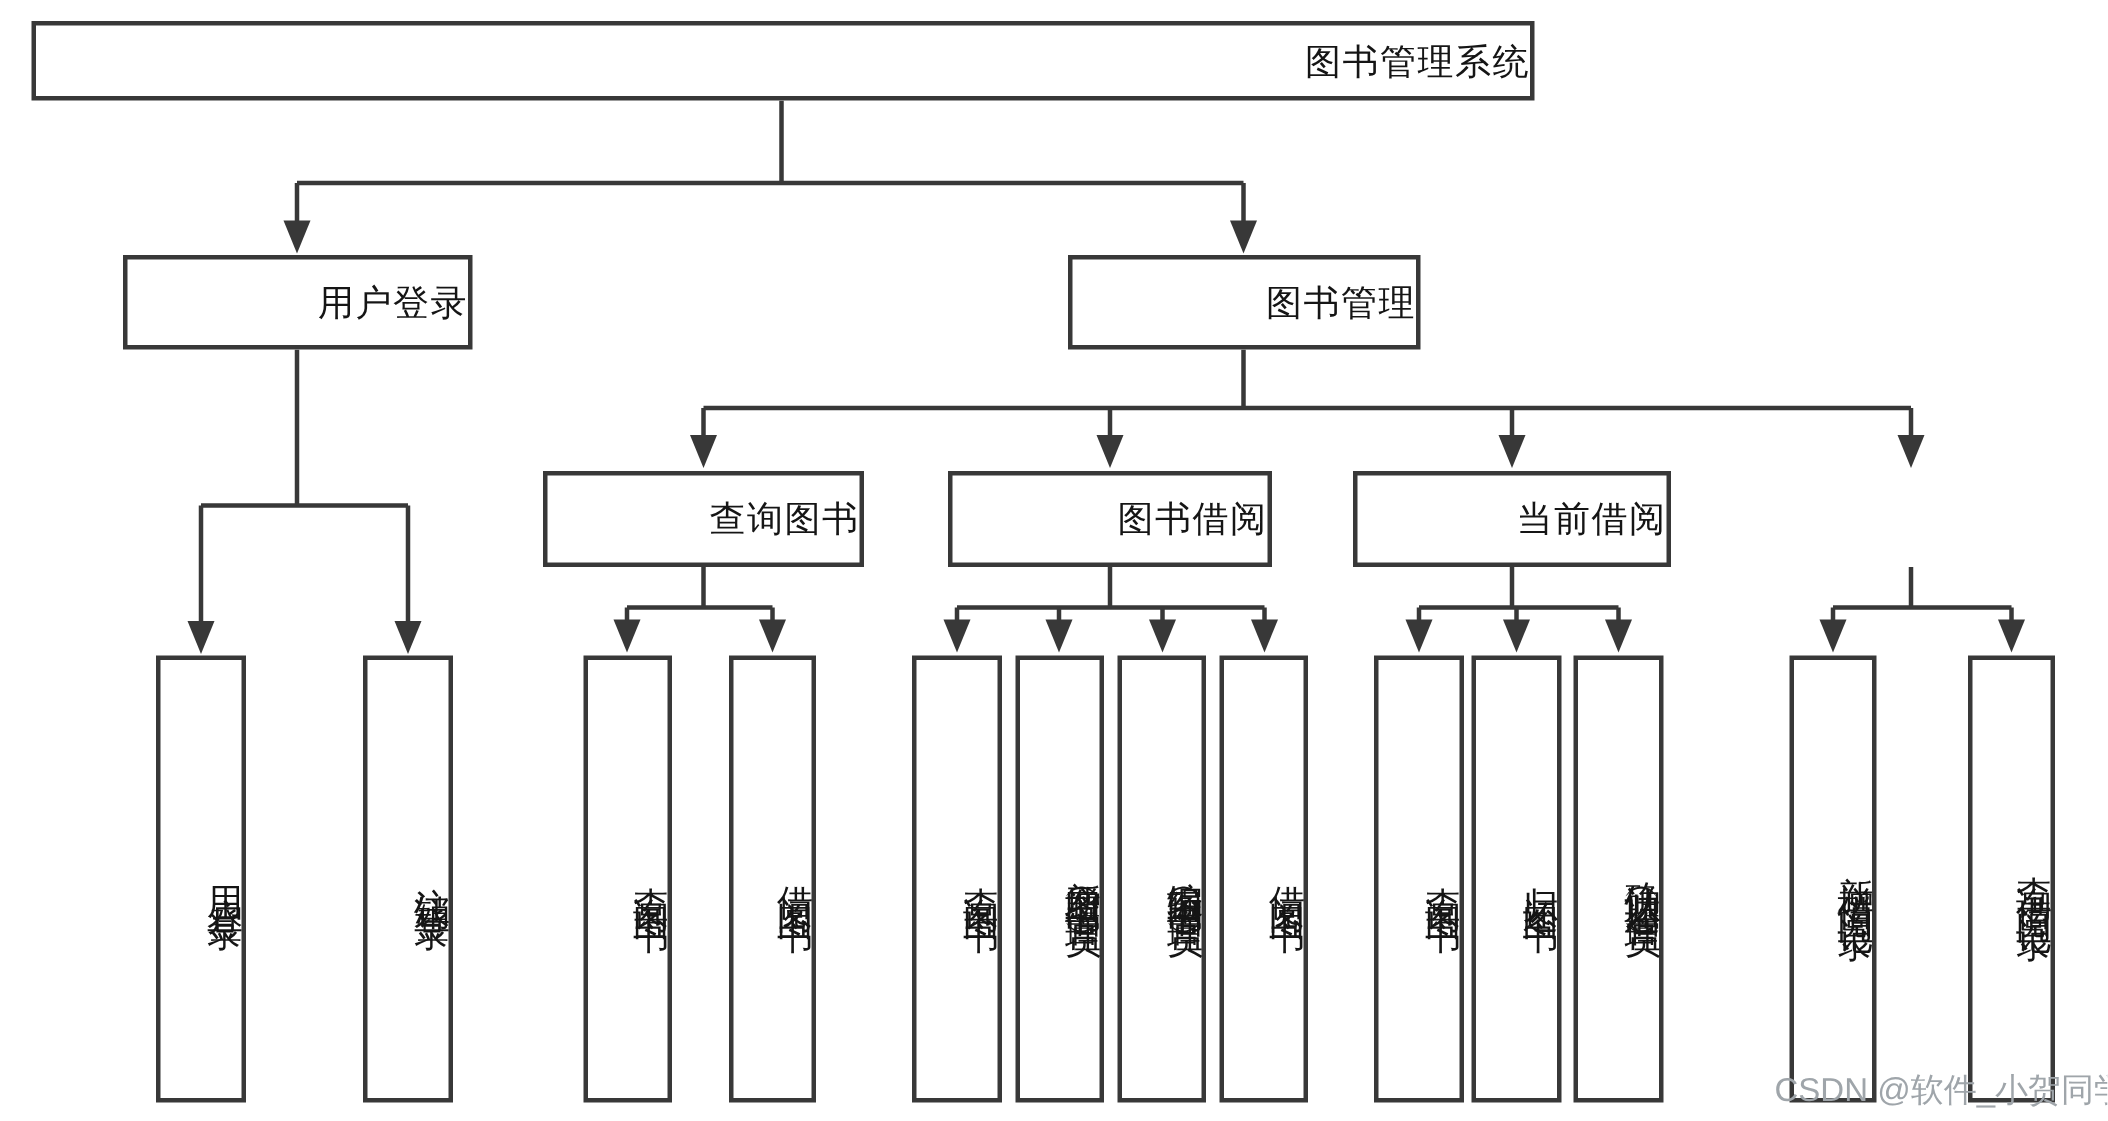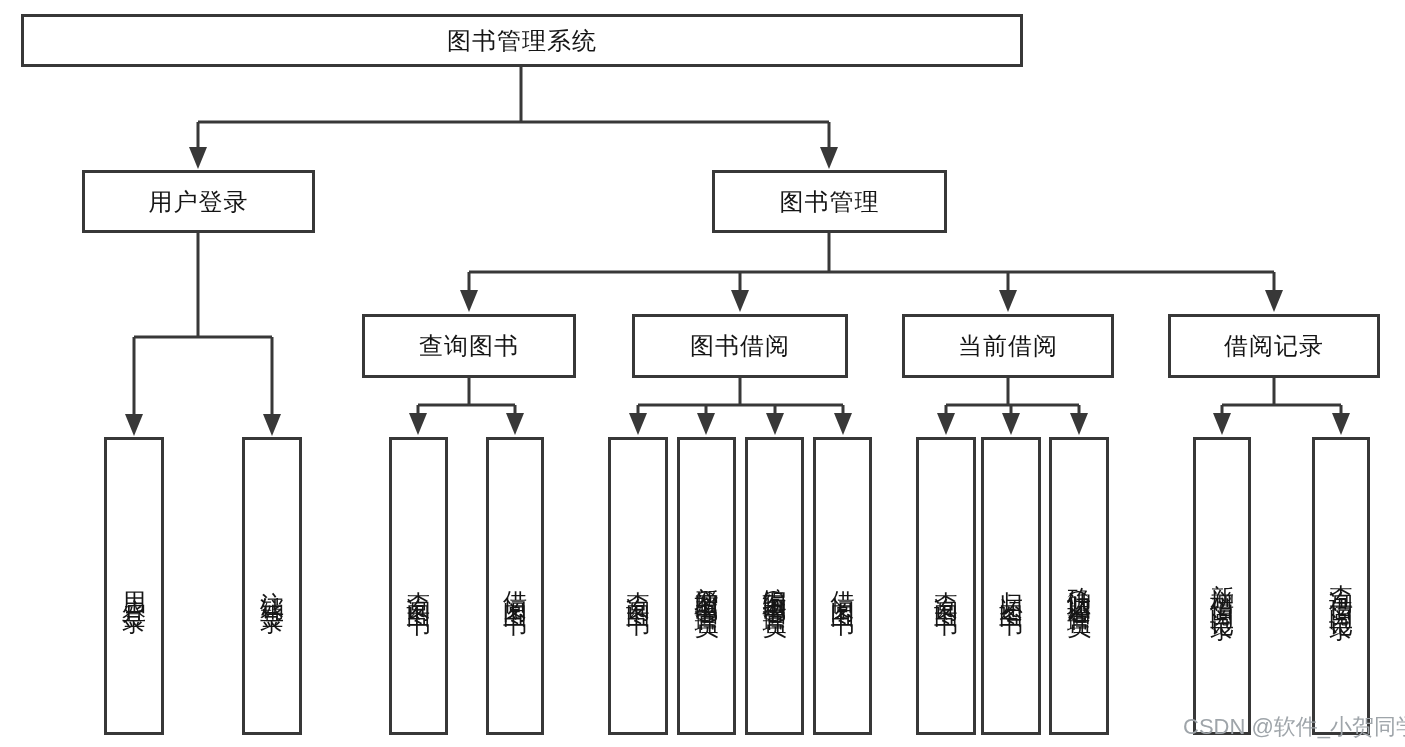--- a/index.html
+++ b/index.html
@@ -17,21 +17,21 @@
     width: 1405px; height: 747px;
     z-index: 1;
   }
   .box {
     position: absolute;
     box-sizing: border-box;
     background: #ffffff;
     border: 3px solid #383838;
     display: flex;
     align-items: center;
-    justify-content: center;
+    justify-content: flex-end;
     z-index: 2;
   }
   .hlabel {
     font-size: 24px;
     color: #151515;
     letter-spacing: 1px;
     white-space: nowrap;
   }
   .vlabel {
     writing-mode: vertical-rl;
@@ -110,23 +110,20 @@
 
   <div class="box" style="left:362px; top:314px; width:214px; height:64px;">
     <span class="hlabel">查询图书</span>
   </div>
   <div class="box" style="left:902px; top:314px; width:212px; height:64px;">
     <span class="hlabel">当前借阅</span>
   </div>
   <div class="box" style="left:632px; top:314px; width:216px; height:64px;">
     <span class="hlabel">图书借阅</span>
   </div>
-  <div class="box" style="left:1168px; top:314px; width:212px; height:64px;">
-    <span class="hlabel">借阅记录</span>
-  </div>
 
   <div class="box" style="left:104px; top:437px; width:60px; height:298px;">
     <span class="vlabel">用户登录</span>
   </div>
   <div class="box" style="left:242px; top:437px; width:60px; height:298px;">
     <span class="vlabel">注销登录</span>
   </div>
 
   <div class="box" style="left:389px; top:437px; width:59px; height:298px;">
     <span class="vlabel">查询图书</span>

